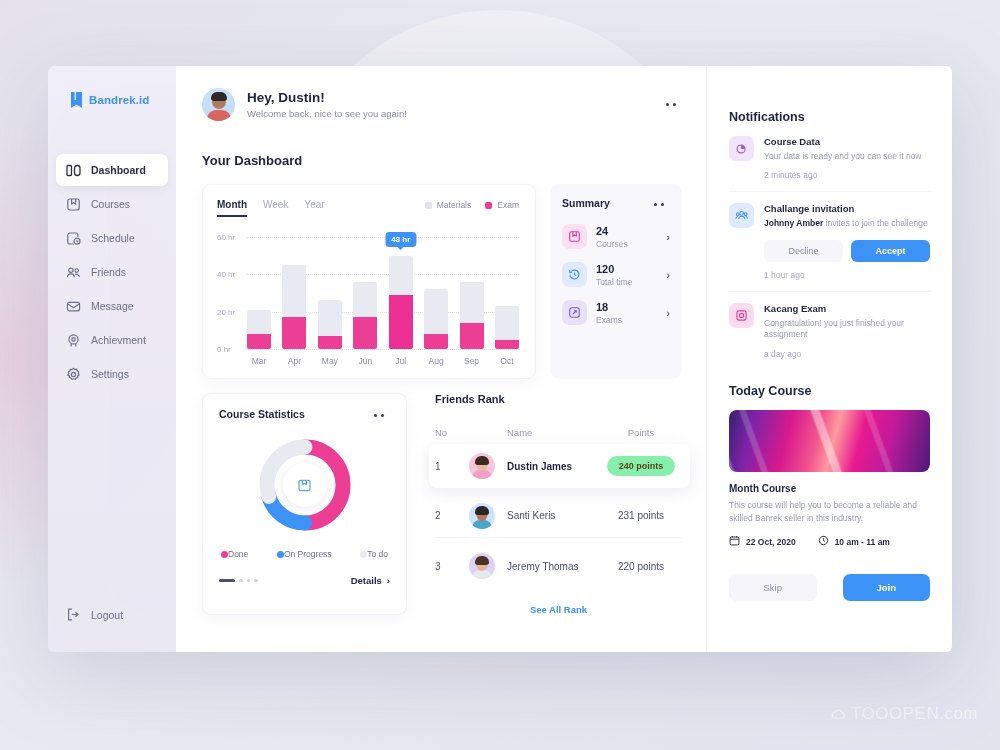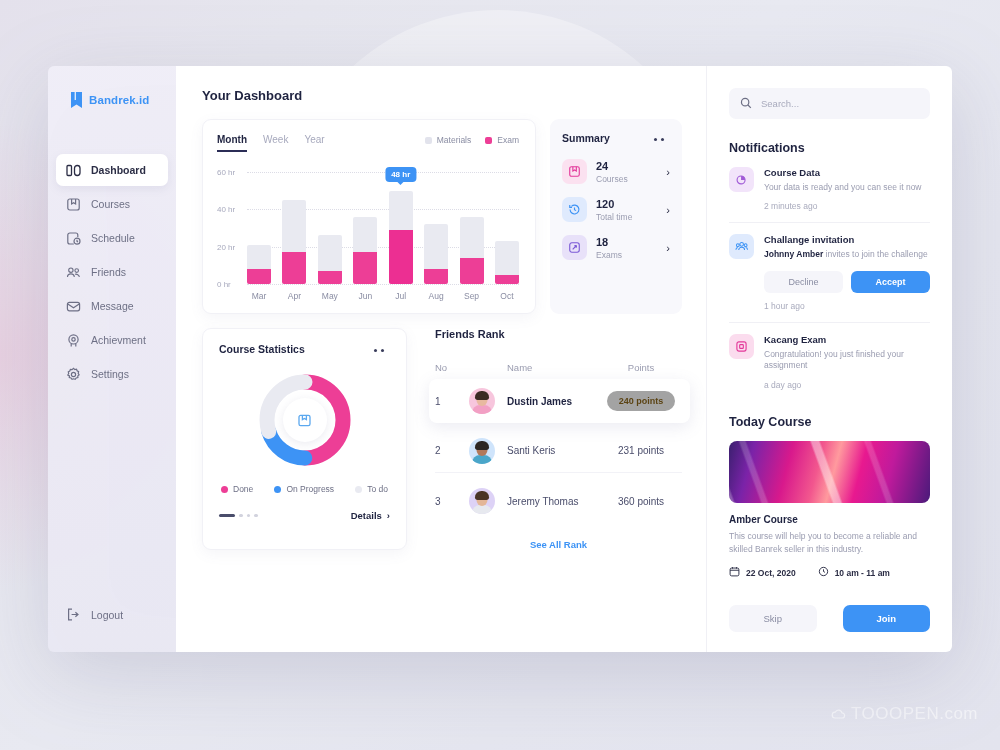--- a/index.html
+++ b/index.html
@@ -156,21 +156,21 @@
   .stats-card { width: 205px; flex: 0 0 205px; padding: 14px 16px 12px; }
   .stats-head { display: flex; align-items: flex-start; justify-content: space-between; }
   .donut-wrap { display: flex; justify-content: center; margin: 10px 0 12px; }
   .donut-center-ico {
     position: absolute; left: 50%; top: 50%; transform: translate(-50%,-50%);
     width: 44px; height: 44px; border-radius: 50%; background: #fff;
     box-shadow: 0 2px 10px rgba(130,130,170,0.16);
     display: flex; align-items: center; justify-content: center;
   }
   .stat-legend { display: flex; justify-content: space-between; padding: 0 2px; }
-  .slg { display: flex; align-items: center; gap: 5px; font-size: 8.5px; color: #6d6f85; }
+  .slg { display: flex; align-items: center; font-size: 8.5px; color: #6d6f85; }
   .slg .d { width: 7px; height: 7px; border-radius: 50%; display: block; }
   .stats-foot { display: flex; align-items: center; justify-content: space-between; margin-top: 16px; }
   .pager { display: flex; align-items: center; gap: 4px; }
   .pager .pd { width: 3.5px; height: 3.5px; border-radius: 50%; background: #d2d3de; }
   .pager .pd.on { width: 16px; border-radius: 2px; background: #4a4d6b; }
   .details-link { display: flex; align-items: center; gap: 5px; font-size: 9.5px; font-weight: 700; color: #1f2340; cursor: pointer; }
 
   
   .rank { flex: 1; padding-left: 14px; min-width: 0; }
   .rank-title { font-size: 11px; font-weight: 700; color: #1f2340; }
@@ -190,21 +190,21 @@
   .rank-no { width: 34px; flex: 0 0 34px; font-size: 10px; color: #4a4d6b; }
   .rank-name-cell { flex: 1; display: flex; align-items: center; gap: 12px; min-width: 0; }
   .av { width: 26px; height: 26px; border-radius: 50%; flex: 0 0 26px; position: relative; overflow: hidden; }
   .av .h { position: absolute; left: 50%; top: 3px; transform: translateX(-50%); width: 14px; height: 9px; border-radius: 7px 7px 3px 3px; }
   .av .f { position: absolute; left: 50%; top: 6px; transform: translateX(-50%); width: 11px; height: 12px; border-radius: 50%; }
   .av .b { position: absolute; left: 50%; bottom: -1px; transform: translateX(-50%); width: 20px; height: 10px; border-radius: 8px 8px 0 0; }
   .rank-name { font-size: 10px; color: #4a4d6b; }
   .rank-row.top .rank-name { font-weight: 700; color: #1f2340; }
   .rank-pts { width: 82px; flex: 0 0 82px; text-align: center; font-size: 10px; color: #4a4d6b; }
   .pts-badge {
-    display: inline-block; background: #a3a3a3; color: #5c4414;
+    display: inline-block; background: #86efac; color: #5c4414;
     font-size: 9px; font-weight: 700; padding: 5px 12px; border-radius: 12px;
   }
   .see-all { text-align: center; margin-top: 16px; font-size: 9.5px; font-weight: 700; color: #3d93f5; cursor: pointer; }
 
   
   .search {
     display: flex; align-items: center; gap: 9px;
     height: 31px; background: #f5f5fa; border-radius: 7px; padding: 0 11px;
   }
   .search input {
@@ -349,20 +349,35 @@
         </svg>
       </span>
       <span>Logout</span>
     </div>
   </aside>
 
   <div class="content">
 
     <section class="main">
 
+      <div class="hdr">
+        <div class="avatar-lg">
+          <div class="body"></div>
+            <div class="face"></div>
+            <div class="hair"></div>
+        </div>
+        <div class="hdr-text">
+          <div class="hdr-title">Hey, Dustin!</div>
+          <div class="hdr-sub">Welcome back, nice to see you again!</div>
+        </div>
+        <div class="dots">
+            <i></i>
+            <i></i>
+          </div>
+      </div>
 
       <div class="section-title">Your Dashboard</div>
 
       <div class="row-1">
 
         <div class="card chart-card">
           <div class="chart-top">
             <div class="tabs">
               <div class="tab active">Month</div>
               <div class="tab">Week</div>
@@ -591,38 +606,29 @@
           <div class="rank-row">
             <span class="rank-no">3</span>
             <span class="rank-name-cell">
               <span class="av" style="background:#ddd2f6">
                 <span class="b" style="background:#e7e9ef"></span>
                   <span class="f" style="background:#e3b697"></span>
                   <span class="h" style="background:#4a3426"></span>
               </span>
               <span class="rank-name">Jeremy Thomas</span>
             </span>
-            <span class="rank-pts">360 points</span>
+            <span class="rank-pts">220 points</span>
           </div>
 
           <div class="see-all">See All Rank</div>
         </div>
       </div>
     </section>
 
     <aside class="right">
-      <div class="search">
-        <span>
-          <svg width="12" height="12" viewBox="0 0 14 14" fill="none" stroke="#6d6f85" stroke-width="1.4">
-            <circle cx="6" cy="6" r="4.3"></circle>
-              <path d="M9.3 9.3L12.6 12.6"></path>
-          </svg>
-        </span>
-        <input type="text" placeholder="Search..." style="">
-      </div>
 
       <div class="panel-title">Notifications</div>
 
       <div class="notif div">
         <span class="n-ico" style="background:#f2e4fa">
           <svg width="13" height="13" viewBox="0 0 15 15" fill="none" stroke="#a05ad6" stroke-width="1.3">
             <circle cx="7" cy="8" r="4.6"></circle>
               <path d="M7 8V3.4a4.6 4.6 0 0 1 4.6 4.6z" fill="#a05ad6" stroke="none"></path>
           </svg>
         </span>
@@ -665,21 +671,21 @@
         <span class="n-body">
           <span class="n-title" style="display:block">Kacang Exam</span>
           <span class="n-desc" style="display:block">Congratulation! you just finished your assignment</span>
           <span class="n-time" style="display:block">a day ago</span>
         </span>
       </div>
 
       <div class="panel-title" style="margin-top:14px">Today Course</div>
 
       <div class="course-img"></div>
-      <div class="course-name">Amber Course</div>
+      <div class="course-name">Month Course</div>
       <div class="course-desc">This course will help you to become a reliable and skilled Banrek seller in this industry.</div>
 
       <div class="meta">
         <span class="meta-i">
           <span>
             <svg width="11" height="11" viewBox="0 0 14 14" fill="none" stroke="#2b2d45" stroke-width="1.2">
               <rect x="1.4" y="2.6" width="11.2" height="10" rx="2"></rect>
                 <path d="M1.4 5.4h11.2M4.4 1.4v2M9.6 1.4v2"></path>
             </svg>
           </span>

